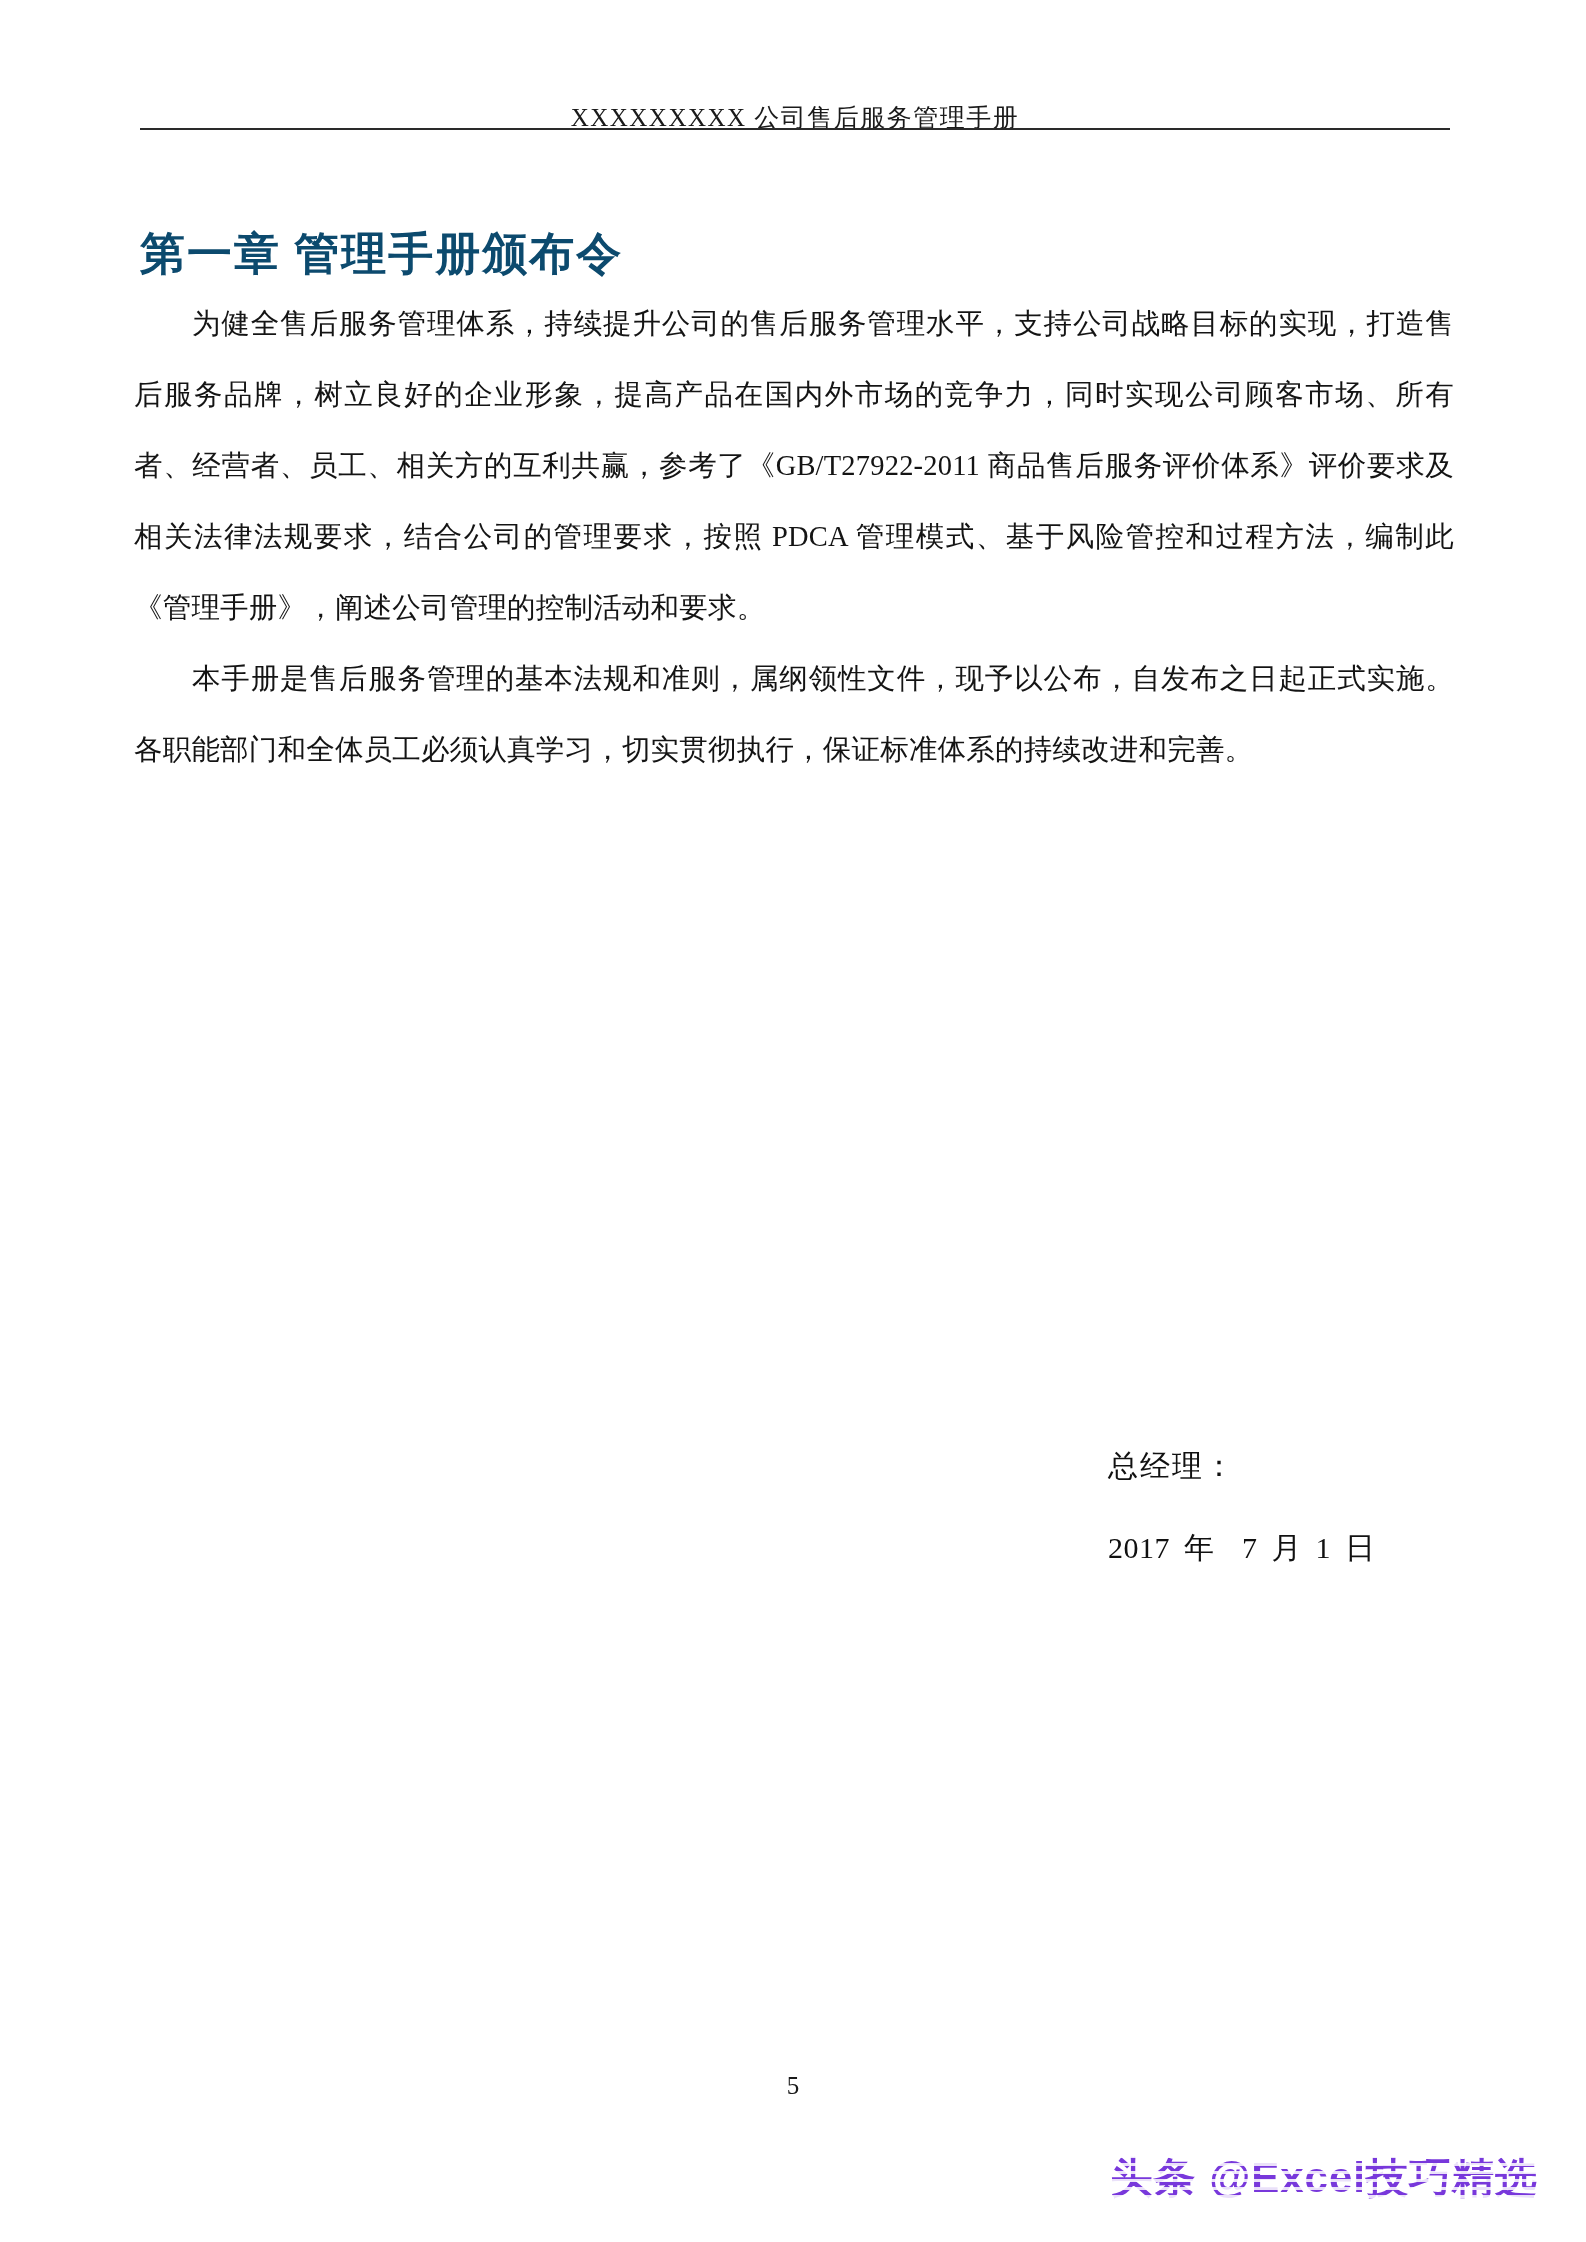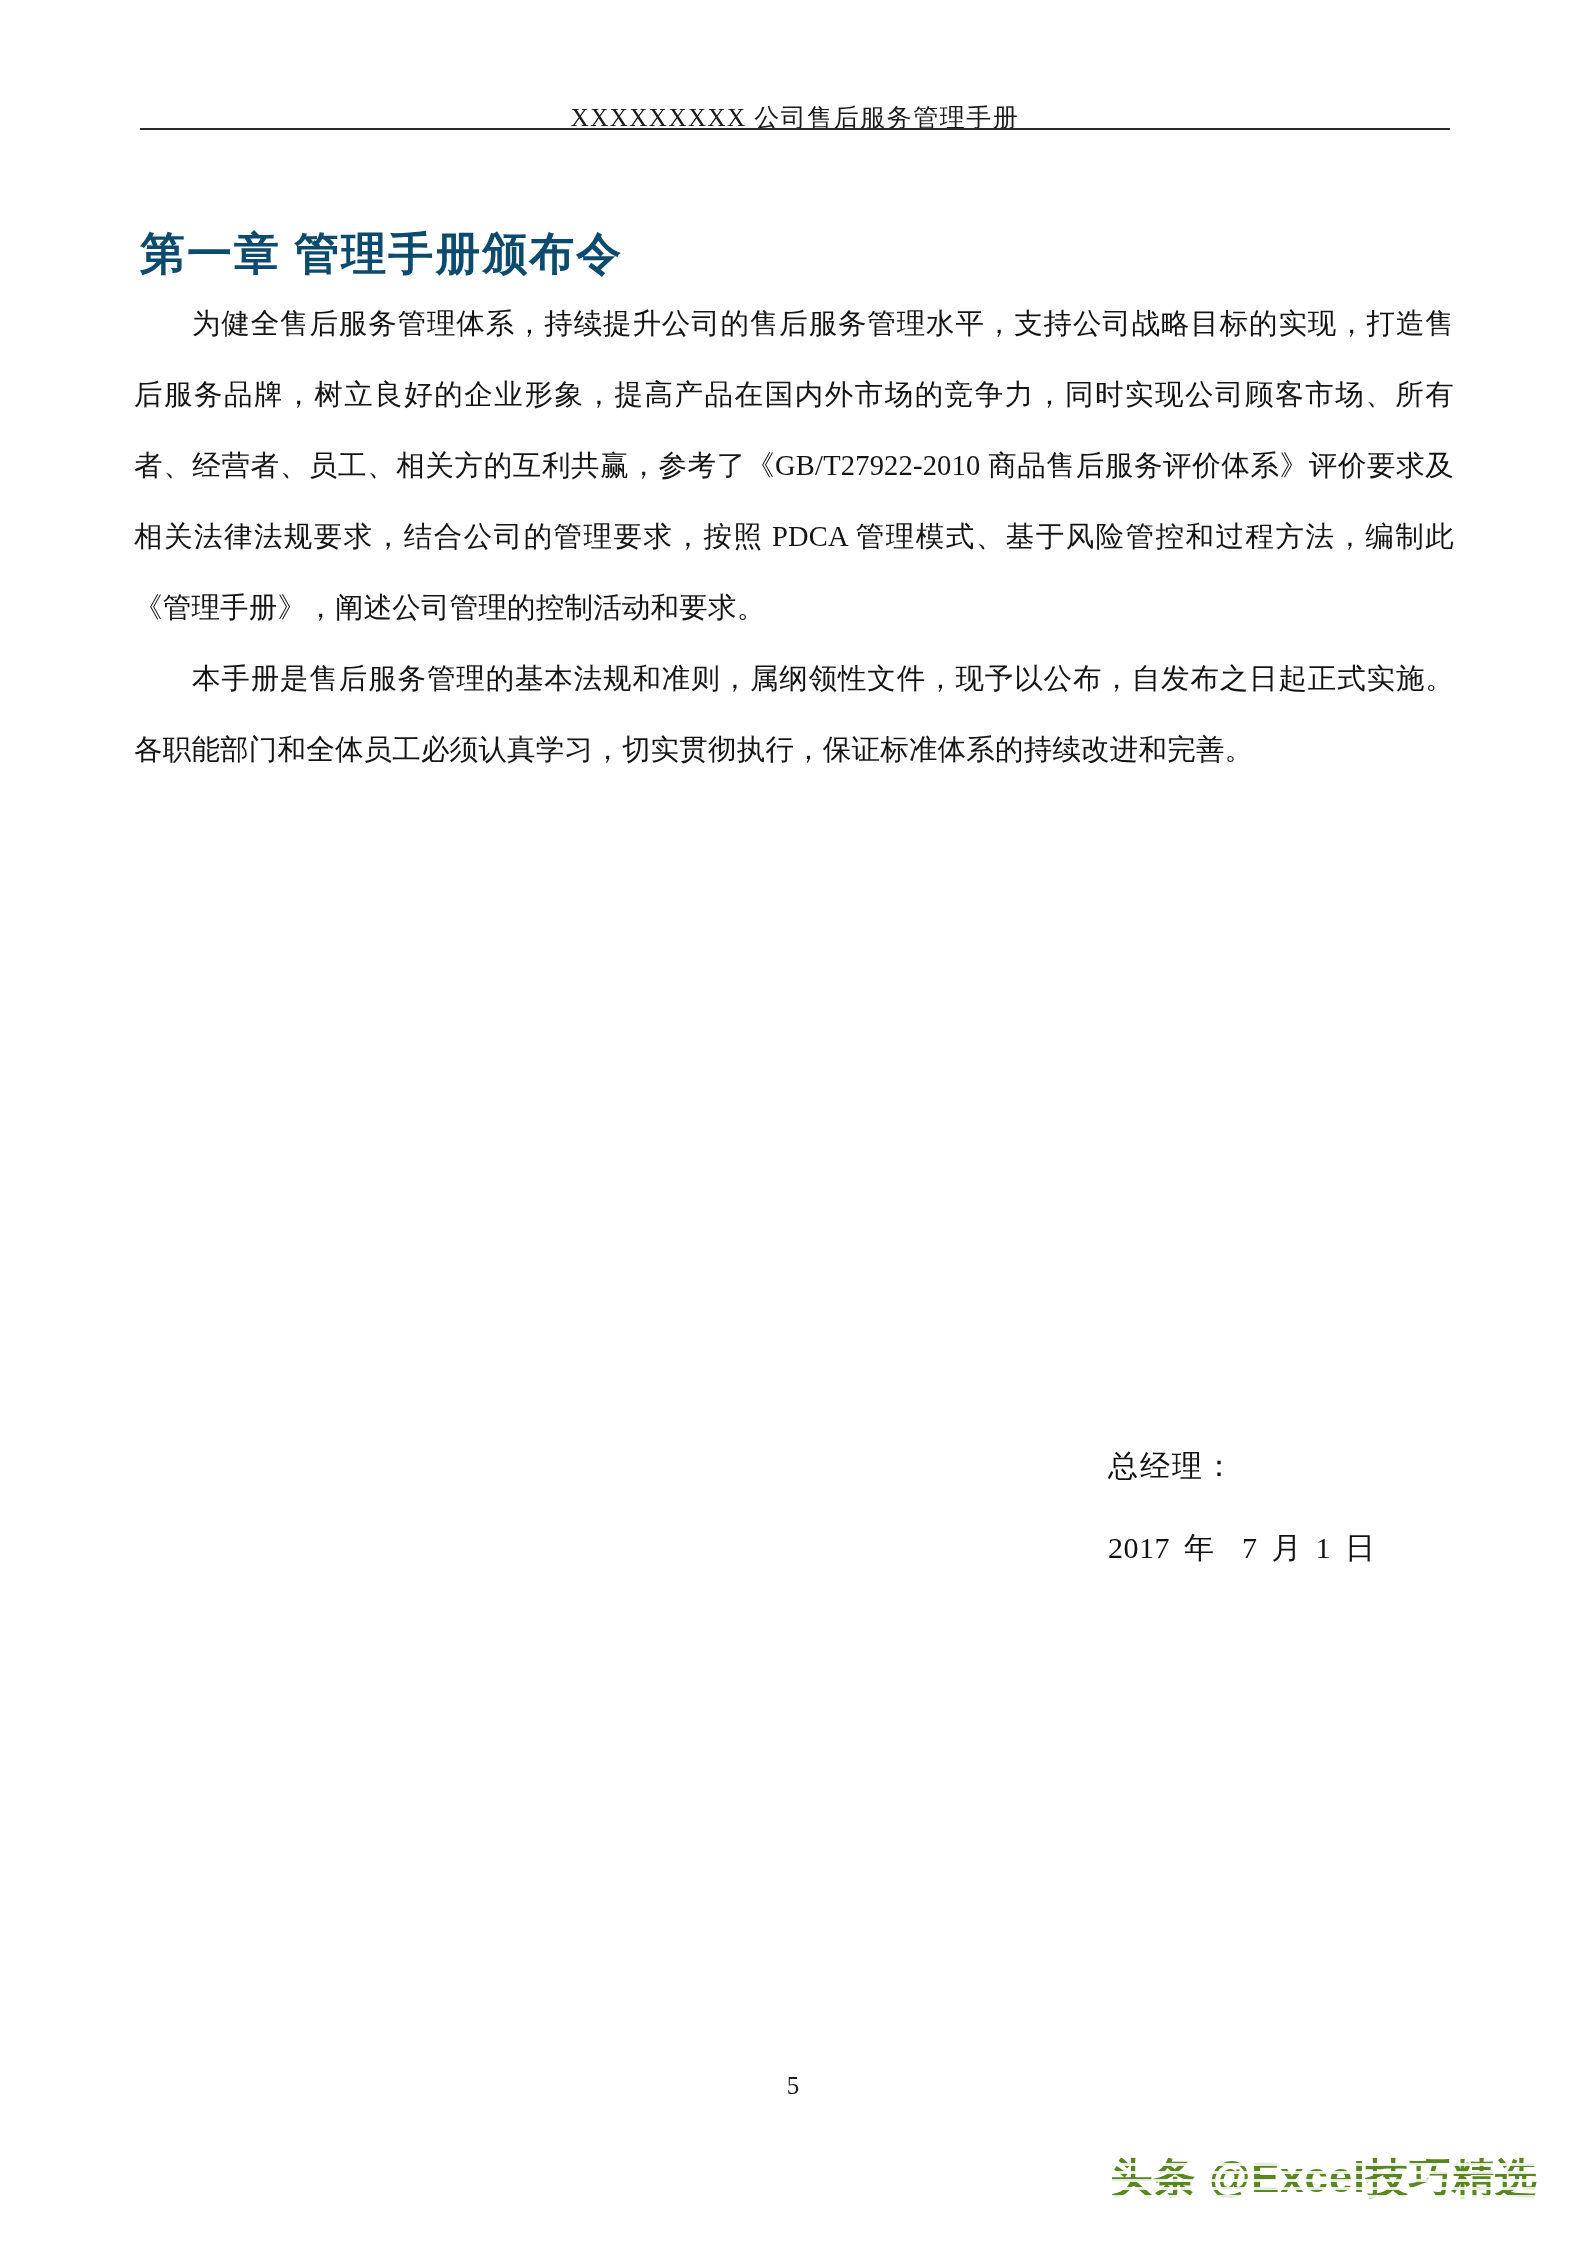--- a/index.html
+++ b/index.html
@@ -119,21 +119,21 @@
 
   
   #watermark {
     position: absolute;
     right: 48px;
     top: 2150px;
     font-family: "Liberation Sans", "DejaVu Sans", sans-serif;
     font-size: 42px;
     font-weight: 700;
     letter-spacing: 1px;
-    color: #4d7c0f;
+    color: #6d28d9;
     opacity: 0.92;
     white-space: nowrap;
   }
   #watermark .wm-mask {
     position: relative;
     display: inline-block;
   }
   
   #watermark .wm-mask::after {
     content: "";
@@ -155,21 +155,21 @@
 <div id="page">
 
   <div id="header-zone">
     <div id="header-text">XXXXXXXXX 公司售后服务管理手册</div>
   </div>
   <div id="header-rule"></div>
 
   <h1 id="chapter-title">第一章  管理手册颁布令</h1>
 
   <div id="body-zone">
-    <p class="para indent">为健全售后服务管理体系，持续提升公司的售后服务管理水平，支持公司战略目标的实现，打造售后服务品牌，树立良好的企业形象，提高产品在国内外市场的竞争力，同时实现公司顾客市场、所有者、经营者、员工、相关方的互利共赢，参考了《GB/T27922-2010 商品售后服务评价体系》评价要求及相关法律法规要求，结合公司的管理要求，按照 PDCA 管理模式、基于风险管控和过程方法，编制此《管理手册》，阐述公司管理的控制活动和要求。</p>
+    <p class="para indent">为健全售后服务管理体系，持续提升公司的售后服务管理水平，支持公司战略目标的实现，打造售后服务品牌，树立良好的企业形象，提高产品在国内外市场的竞争力，同时实现公司顾客市场、所有者、经营者、员工、相关方的互利共赢，参考了《GB/T27922-2011 商品售后服务评价体系》评价要求及相关法律法规要求，结合公司的管理要求，按照 PDCA 管理模式、基于风险管控和过程方法，编制此《管理手册》，阐述公司管理的控制活动和要求。</p>
     <p class="para indent">本手册是售后服务管理的基本法规和准则，属纲领性文件，现予以公布，自发布之日起正式实施。各职能部门和全体员工必须认真学习，切实贯彻执行，保证标准体系的持续改进和完善。</p>
   </div>
 
   <div id="signature-zone">
     <div id="signature-line">总经理：</div>
     <div id="date-line">
       <span class="latin">2017</span><span class="sp"></span><span>年</span><span class="sp"></span><span class="sp"></span><span class="latin">7</span><span class="sp"></span><span>月</span><span class="sp"></span><span class="latin">1</span><span class="sp"></span><span>日</span>
     </div>
   </div>
 

